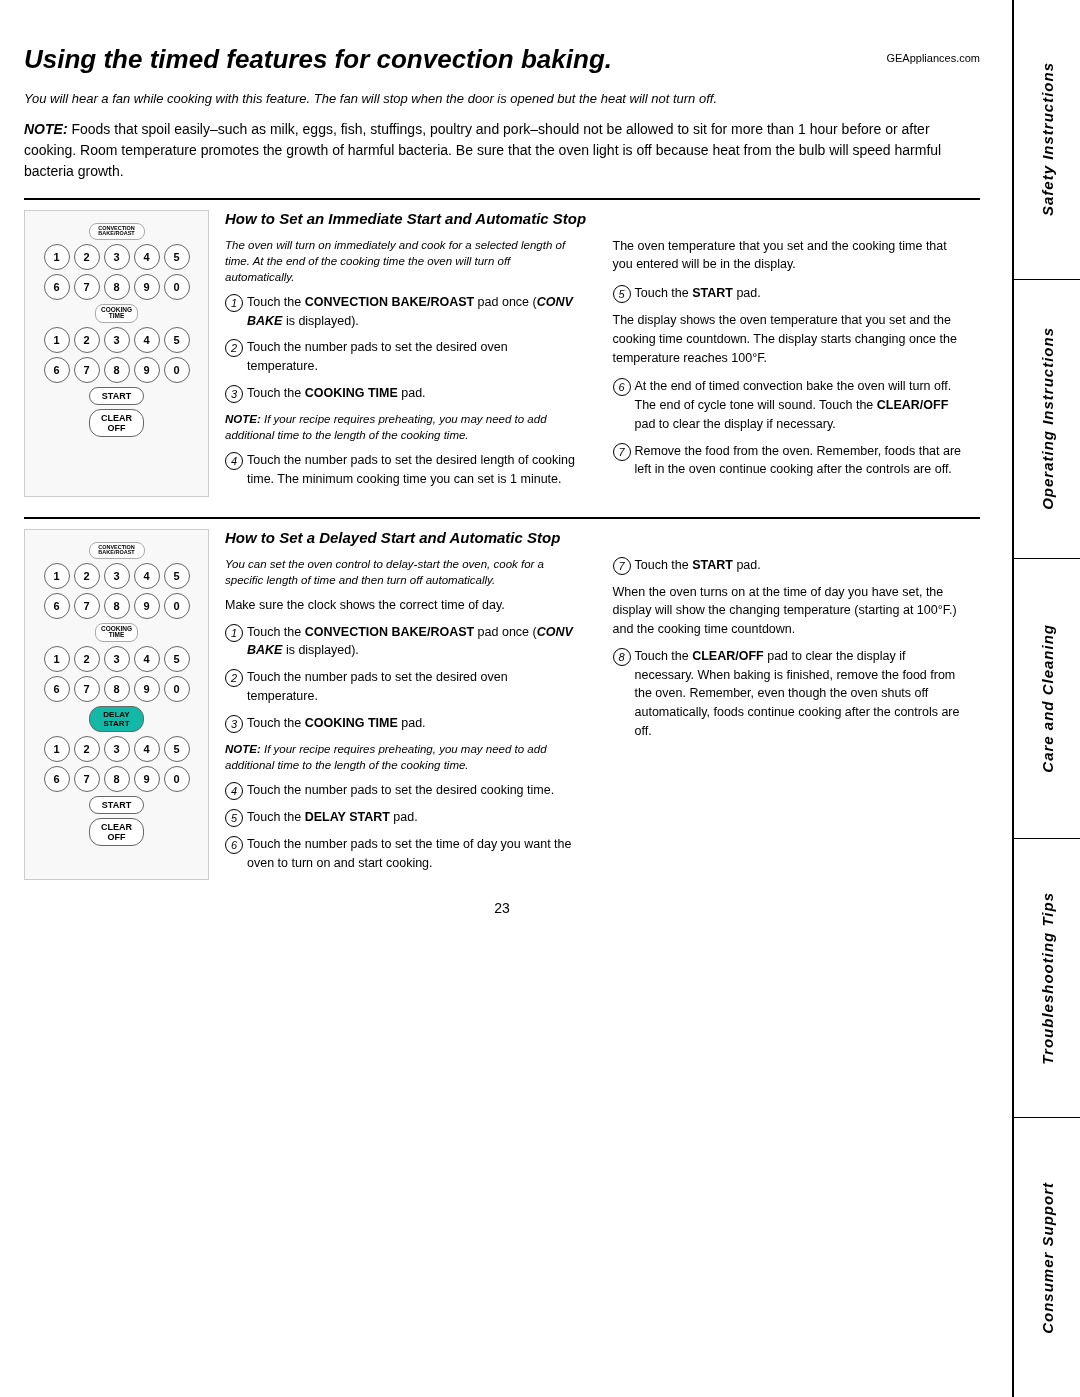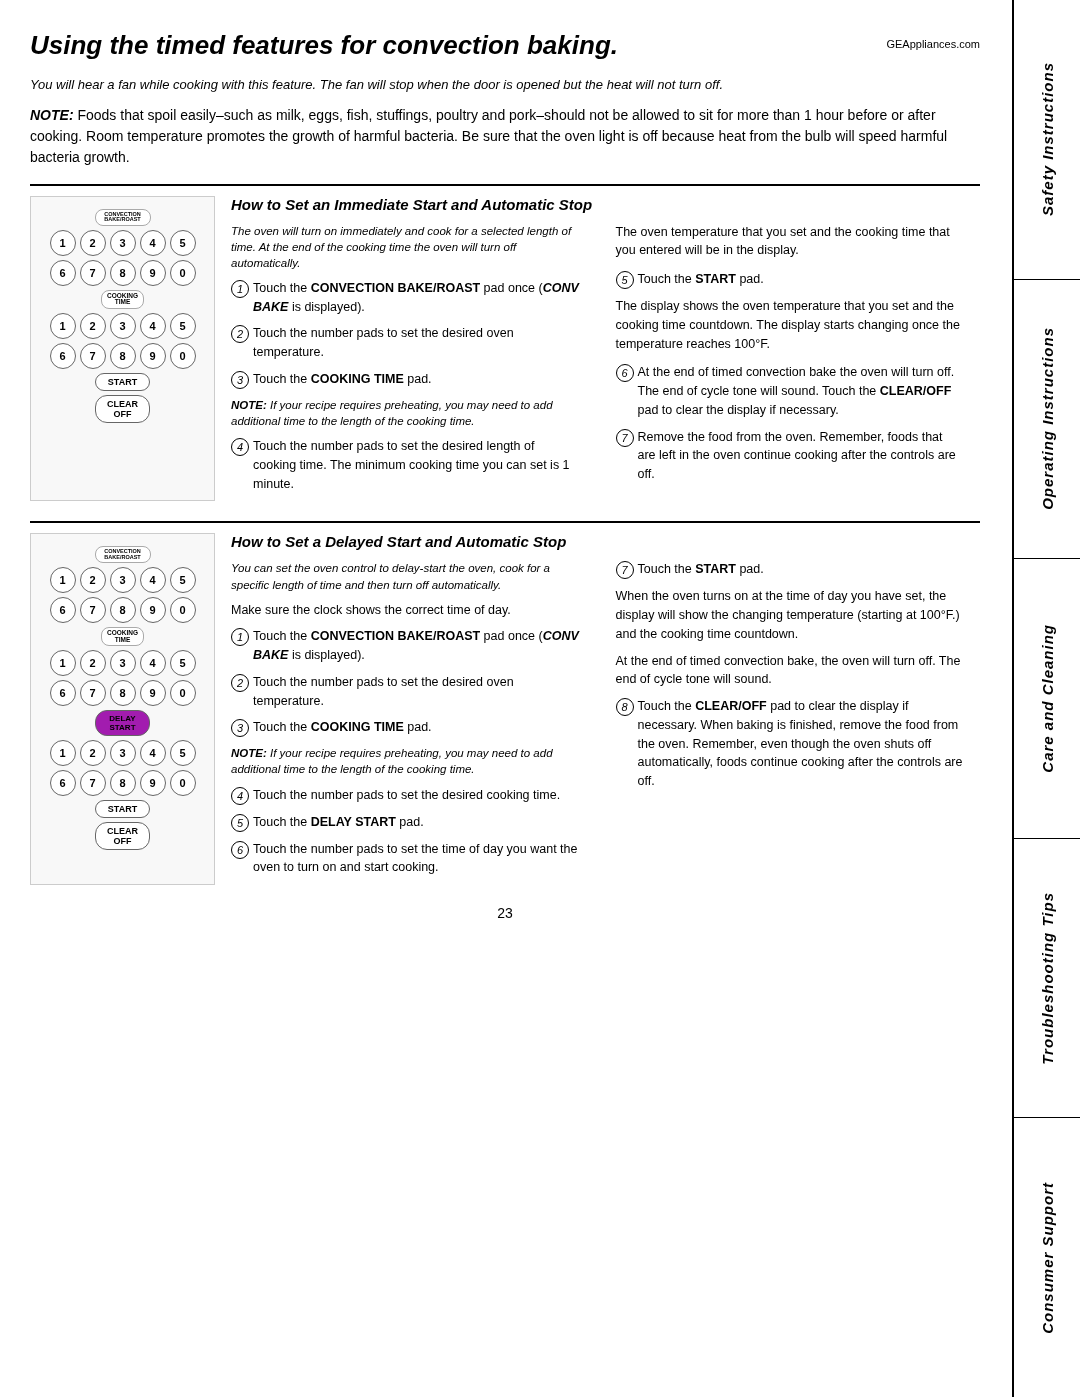--- a/index.html
+++ b/index.html
@@ -9,21 +9,22 @@
       background: #fff;
       font-family: Arial, Helvetica, sans-serif;
       font-size: 13px;
       color: #000;
       position: relative;
       overflow-x: hidden;
     }
 
     .main-content {
       margin-right: 70px;
-      padding: 30px 30px 30px 30px;
+      padding: 30px 30px 30px 24px;
+      margin-top: 14px;
     }
 
     .page-title {
       font-size: 26px;
       font-style: italic;
       font-weight: bold;
       margin-bottom: 4px;
       line-height: 1.2;
     }
 
@@ -243,21 +244,21 @@
       border: 1px solid #aaa;
       border-radius: 8px;
       padding: 2px 4px;
       background: #fff;
       width: 56px;
     }
 
     .delay-start-btn {
       border: 1.5px solid #666;
       border-radius: 12px;
-      background: #a21caf;
+      background: #14b8a6;
       font-size: 8px;
       font-weight: bold;
       padding: 3px 8px;
       text-align: center;
       cursor: pointer;
       min-width: 55px;
     }
   </style>
 </head>
 <body>
@@ -462,21 +463,20 @@
             <div class="step-num">6</div>
             <div class="step-text">Touch the number pads to set the time of day you want the oven to turn on and start cooking.</div>
           </div>
         </div>
         <div class="instr-right">
           <div class="step-container">
             <div class="step-num">7</div>
             <div class="step-text">Touch the <strong>START</strong> pad.</div>
           </div>
           <p class="step-text" style="margin-bottom:8px;">When the oven turns on at the time of day you have set, the display will show the changing temperature (starting at 100°F.) and the cooking time countdown.</p>
-          <p class="step-text" style="margin-bottom:8px;">At the end of timed convection bake, the oven will turn off. The end of cycle tone will sound.</p>
           <div class="step-container">
             <div class="step-num">8</div>
             <div class="step-text">Touch the <strong>CLEAR/OFF</strong> pad to clear the display if necessary. When baking is finished, remove the food from the oven. Remember, even though the oven shuts off automatically, foods continue cooking after the controls are off.</div>
           </div>
         </div>
       </div>
     </div>
   </div>
 
   <div class="page-number">23</div>

